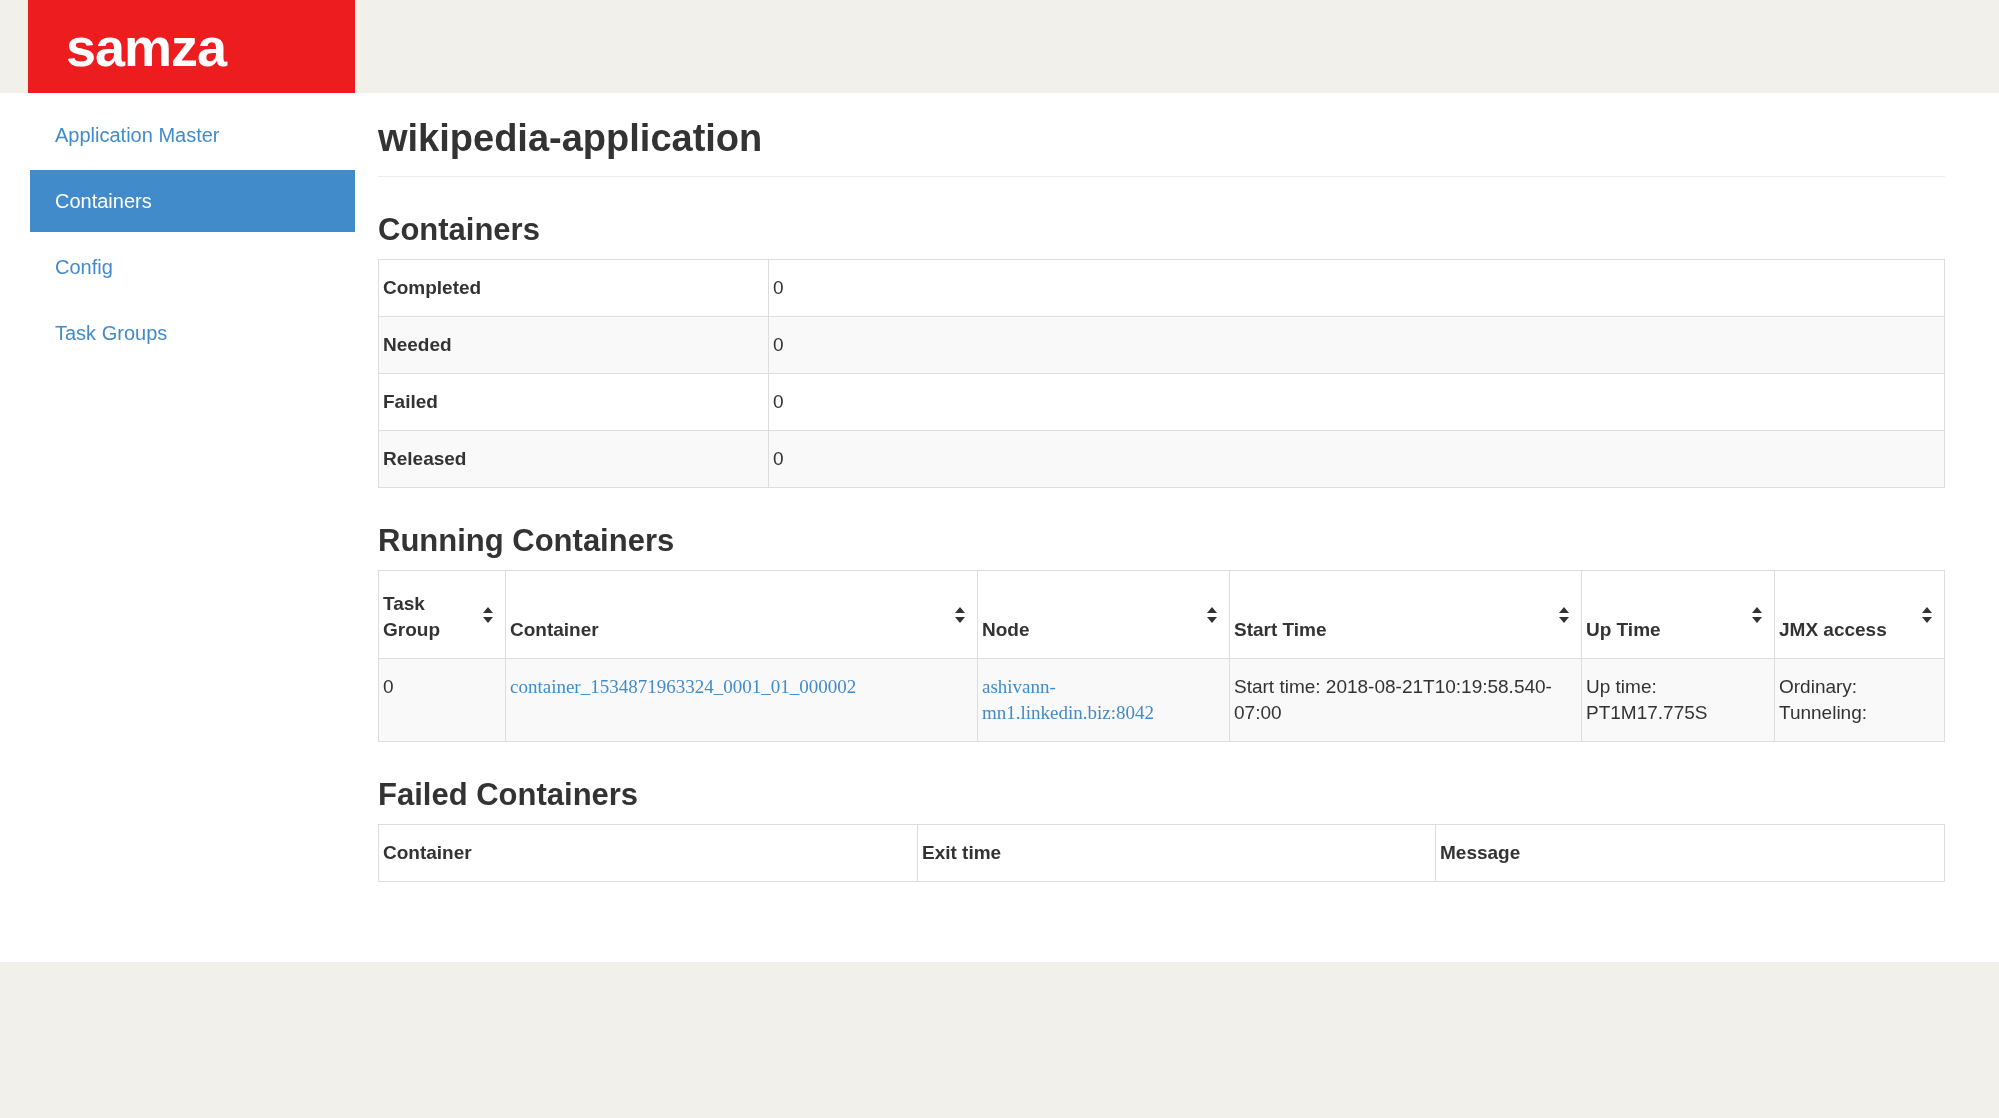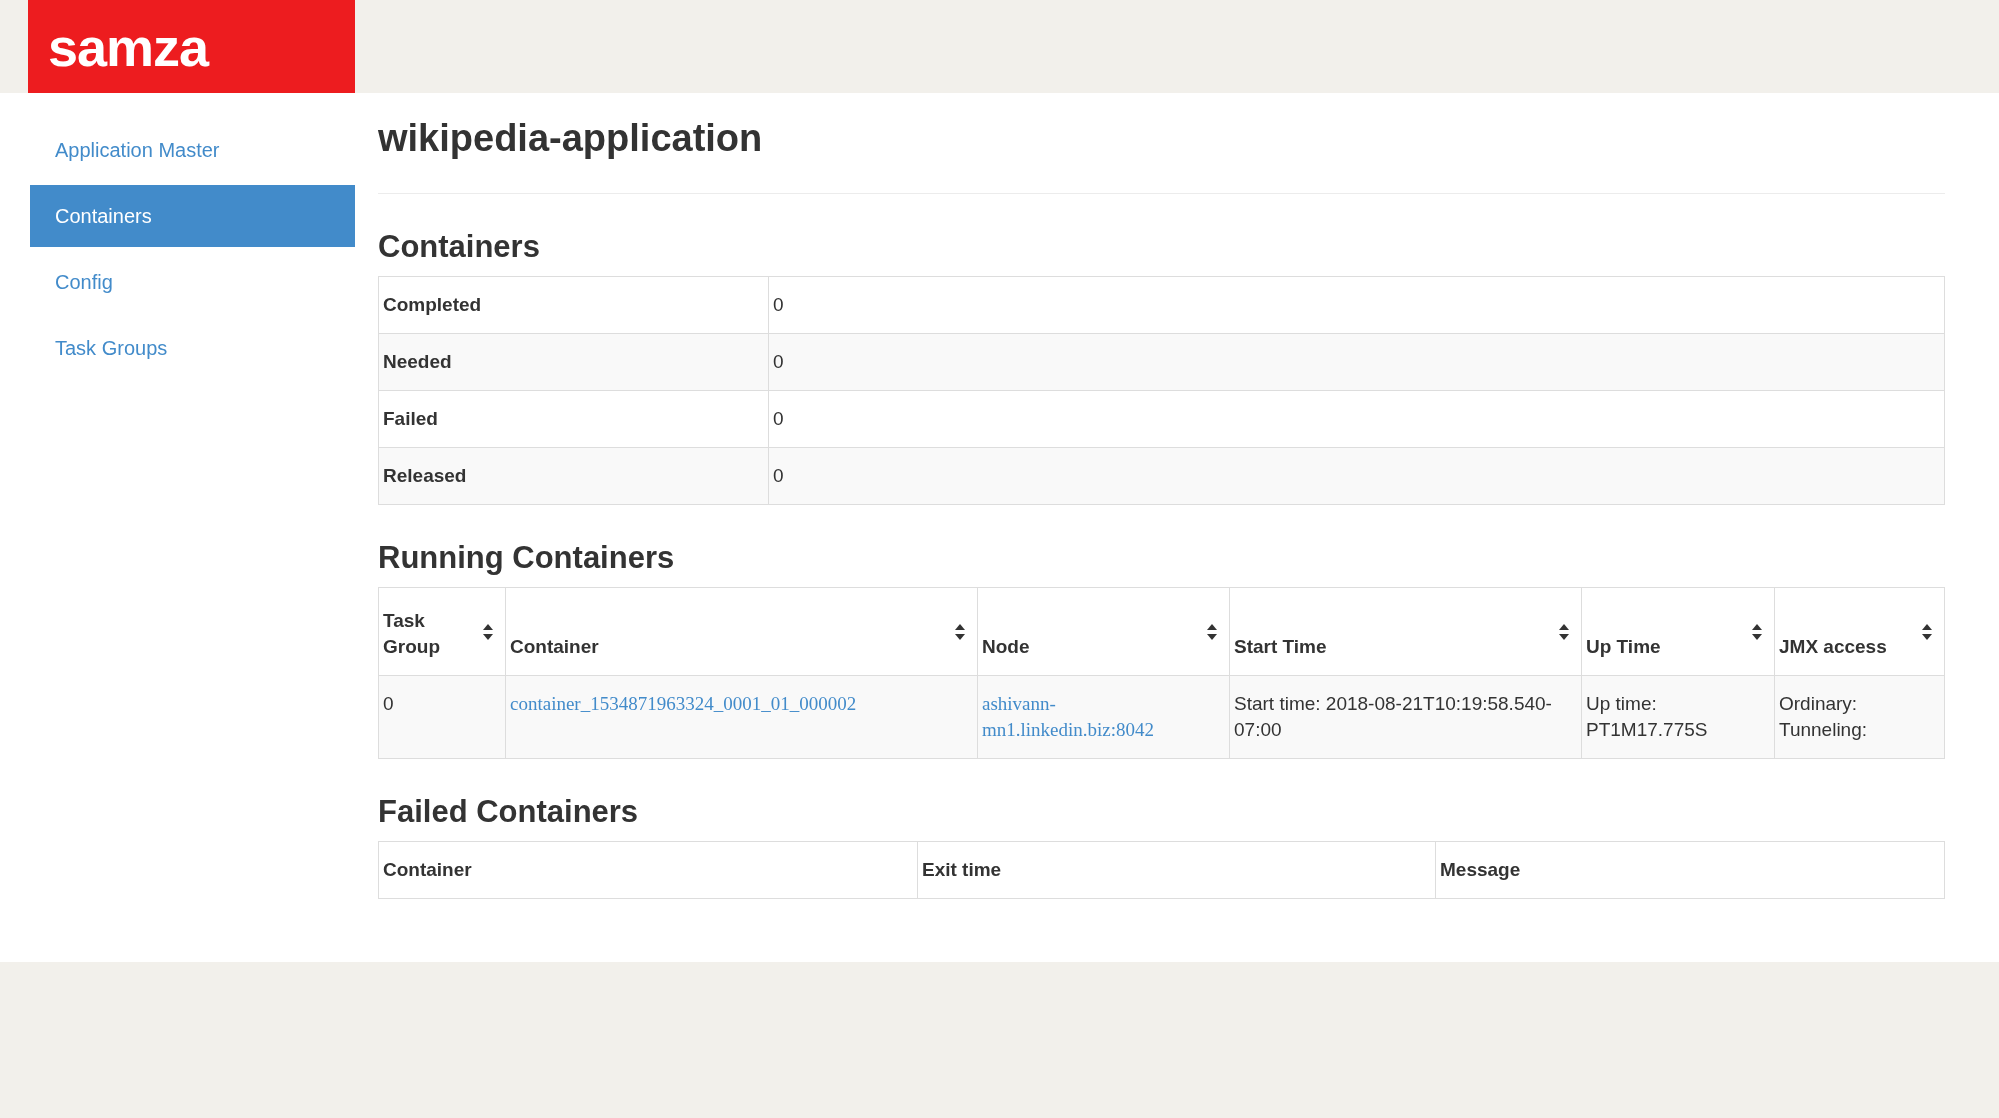--- a/index.html
+++ b/index.html
@@ -9,41 +9,41 @@
     background: #ffffff; color: #333;
     font-family: "Liberation Sans", sans-serif;
     overflow: hidden;
   }
 
   
   .topbar { position: absolute; top: 0; left: 0; width: 1999px; height: 93px; background: #f2f0eb; }
   .logo {
     position: absolute; top: 0; left: 28px; width: 327px; height: 93px;
     background: #ed1c1f; color: #fff;
-    display: flex; align-items: center; padding-left: 20px;
+    display: flex; align-items: center; padding-left: 38px;
     font-size: 54px; font-weight: bold; letter-spacing: -1px; line-height: 1;
   }
 
   
   .footer { position: absolute; top: 962px; left: 0; width: 1999px; height: 156px; background: #f2f0eb; }
 
   
-  .sidebar { position: absolute; top: 119px; left: 30px; width: 325px; }
+  .sidebar { position: absolute; top: 104px; left: 30px; width: 325px; }
   .nav-item {
     display: flex; align-items: center;
     height: 62px; margin-bottom: 4px; padding-left: 25px;
     font-size: 20px; color: #428bca; cursor: pointer;
   }
   .nav-item.active { background: #428bca; color: #ffffff; }
 
   
   .main { position: absolute; top: 93px; left: 378px; width: 1567px; }
   .page-title {
     font-size: 38px; font-weight: bold; line-height: 42px;
-    margin: 24px 0 4px 0; padding-bottom: 34px;
+    margin: 24px 0 4px 0; padding-bottom: 17px;
     border-bottom: 1px solid #ececec; color: #333;
   }
   .section-heading { font-size: 31px; font-weight: bold; line-height: 34px; margin: 36px 0 12px 0; color: #333; }
 
   table { width: 100%; border-collapse: collapse; font-size: 19px; background: #fff; table-layout: fixed; }
   th, td { border: 1px solid #ddd; padding: 15px 4px; text-align: left; vertical-align: top; line-height: 26px; }
   th { font-weight: bold; }
   a { color: #428bca; text-decoration: none; cursor: pointer; font-family: Liberation Serif, serif; }
 
   

